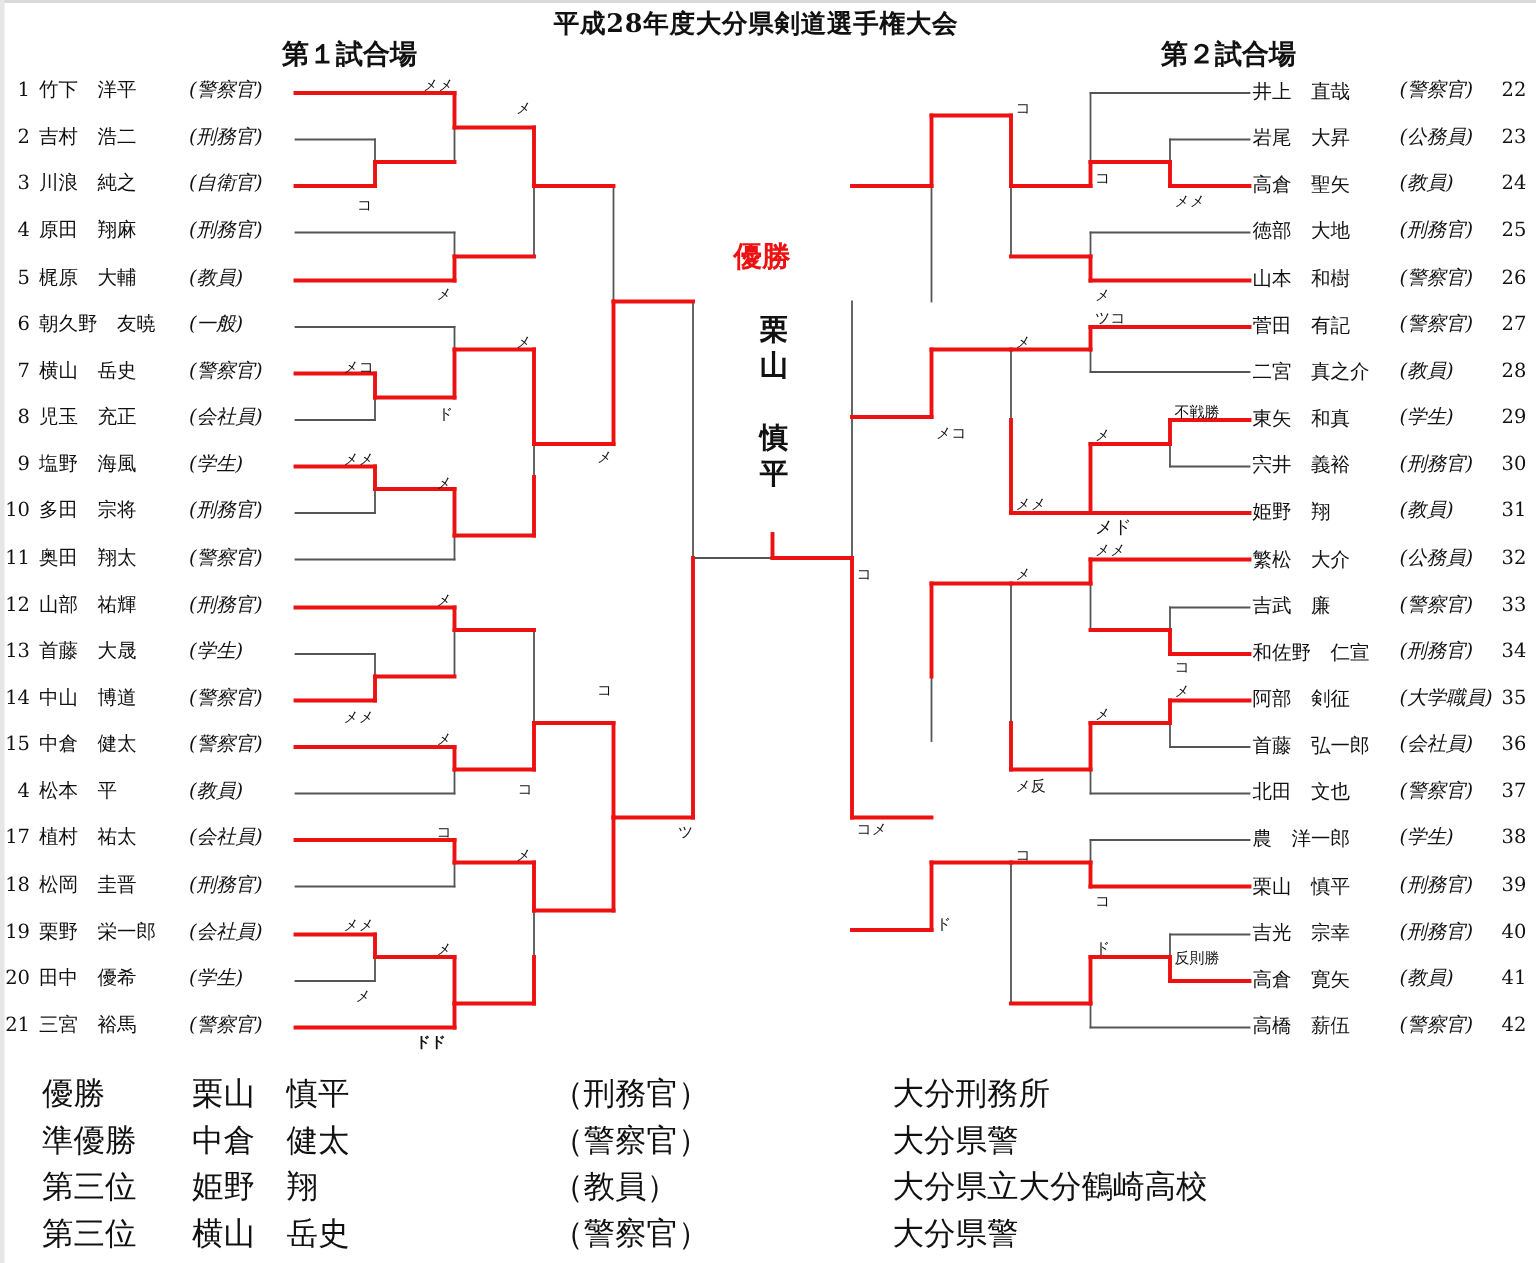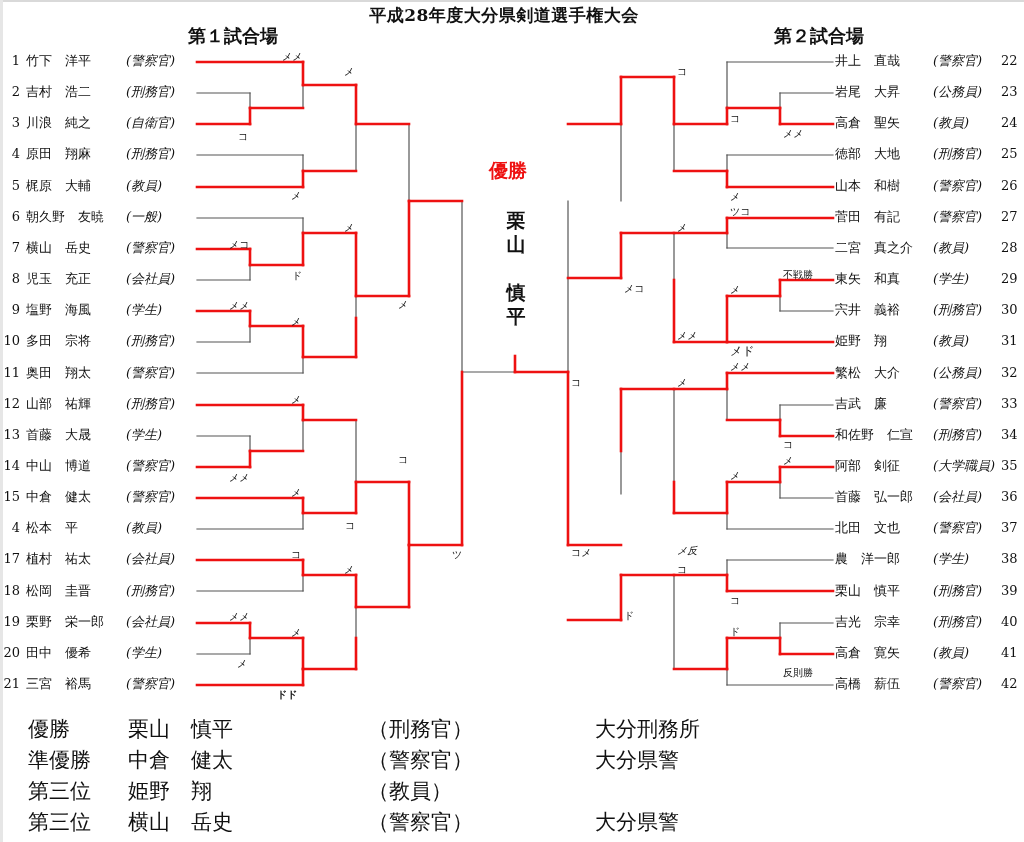--- a/index.html
+++ b/index.html
@@ -462,27 +462,27 @@
       <div class="kana" style="position: absolute; left: 783px; top: 268px; font-size: 10px; white-space: nowrap;">不戦勝</div>
       <div class="kana" style="position: absolute; left: 730px; top: 283px; font-size: 10px; white-space: nowrap;">メ</div>
       <div class="kana" style="position: absolute; left: 677px; top: 329px; font-size: 10px; white-space: nowrap;">メメ</div>
       <div class="kana" style="position: absolute; left: 730px; top: 343px; font-size: 12px; white-space: nowrap;">メド</div>
       <div class="kana" style="position: absolute; left: 730px; top: 360px; font-size: 10px; white-space: nowrap;">メメ</div>
       <div class="kana" style="position: absolute; left: 677px; top: 376px; font-size: 10px; white-space: nowrap;">メ</div>
       <div class="kana" style="position: absolute; left: 571px; top: 376px; font-size: 10px; white-space: nowrap;">コ</div>
       <div class="kana" style="position: absolute; left: 783px; top: 438px; font-size: 10px; white-space: nowrap;">コ</div>
       <div class="kana" style="position: absolute; left: 783px; top: 454px; font-size: 10px; white-space: nowrap;">メ</div>
       <div class="kana" style="position: absolute; left: 730px; top: 469px; font-size: 10px; white-space: nowrap;">メ</div>
-      <div class="kana" style="position: absolute; left: 677px; top: 544px; font-size: 10px; white-space: nowrap; font-style: italic;">メ反</div>
+      <div class="kana" style="position: absolute; left: 677px; top: 517px; font-size: 10px; white-space: nowrap;">メ反</div>
       <div class="kana" style="position: absolute; left: 571px; top: 546px; font-size: 10px; white-space: nowrap;">コメ</div>
       <div class="kana" style="position: absolute; left: 677px; top: 563px; font-size: 10px; white-space: nowrap;">コ</div>
       <div class="kana" style="position: absolute; left: 730px; top: 594px; font-size: 10px; white-space: nowrap;">コ</div>
       <div class="kana" style="position: absolute; left: 624px; top: 609px; font-size: 10px; white-space: nowrap;">ド</div>
       <div class="kana" style="position: absolute; left: 730px; top: 625px; font-size: 10px; white-space: nowrap;">ド</div>
-      <div class="kana" style="position: absolute; left: 783px; top: 666px; font-size: 10px; white-space: nowrap;">反則勝</div>
+      <div class="kana" style="position: absolute; left: 783px; top: 632px; font-size: 10px; white-space: nowrap;">反則勝</div>
     </div>
 
   <div class="champ-label" style="color: rgb(238, 17, 17);">優勝</div>
   <div class="champ-name">
     <div>栗</div>
     <div>山</div>
     <div style="height:24px"></div>
     <div>慎</div>
     <div>平</div>
   </div>
@@ -497,20 +497,21 @@
     <div class="res-row">
       <span class="res-rank">準優勝</span>
       <span class="res-name">中倉　健太</span>
       <span class="res-aff">（警察官）</span>
       <span class="res-org">大分県警</span>
     </div>
     <div class="res-row">
       <span class="res-rank">第三位</span>
       <span class="res-name">姫野　翔</span>
       <span class="res-aff">（教員）</span>
+      <span class="res-org">大分県立大分鶴崎高校</span>
     </div>
     <div class="res-row">
       <span class="res-rank">第三位</span>
       <span class="res-name">横山　岳史</span>
       <span class="res-aff">（警察官）</span>
       <span class="res-org">大分県警</span>
     </div>
   </div>
 </div>
 

